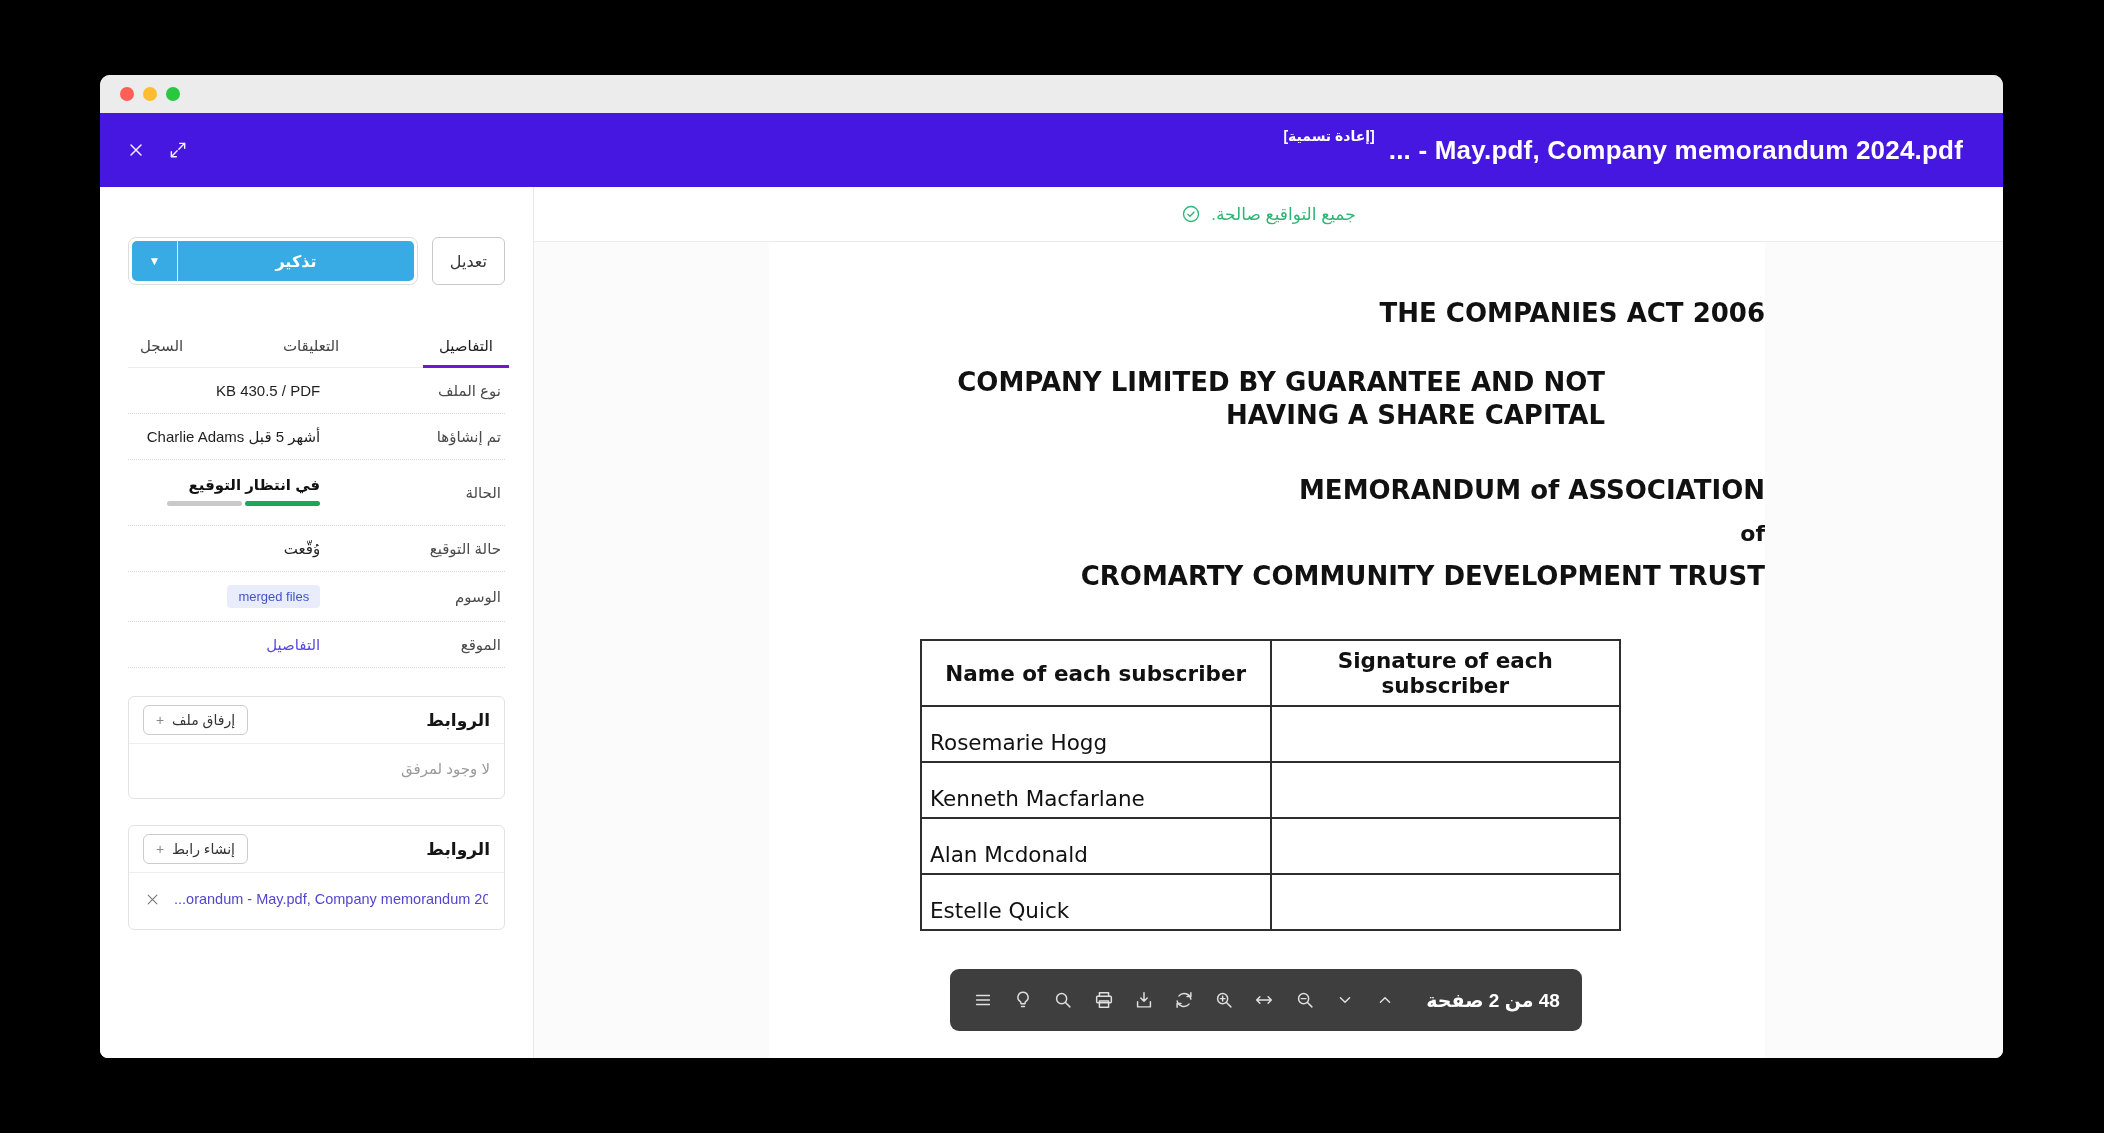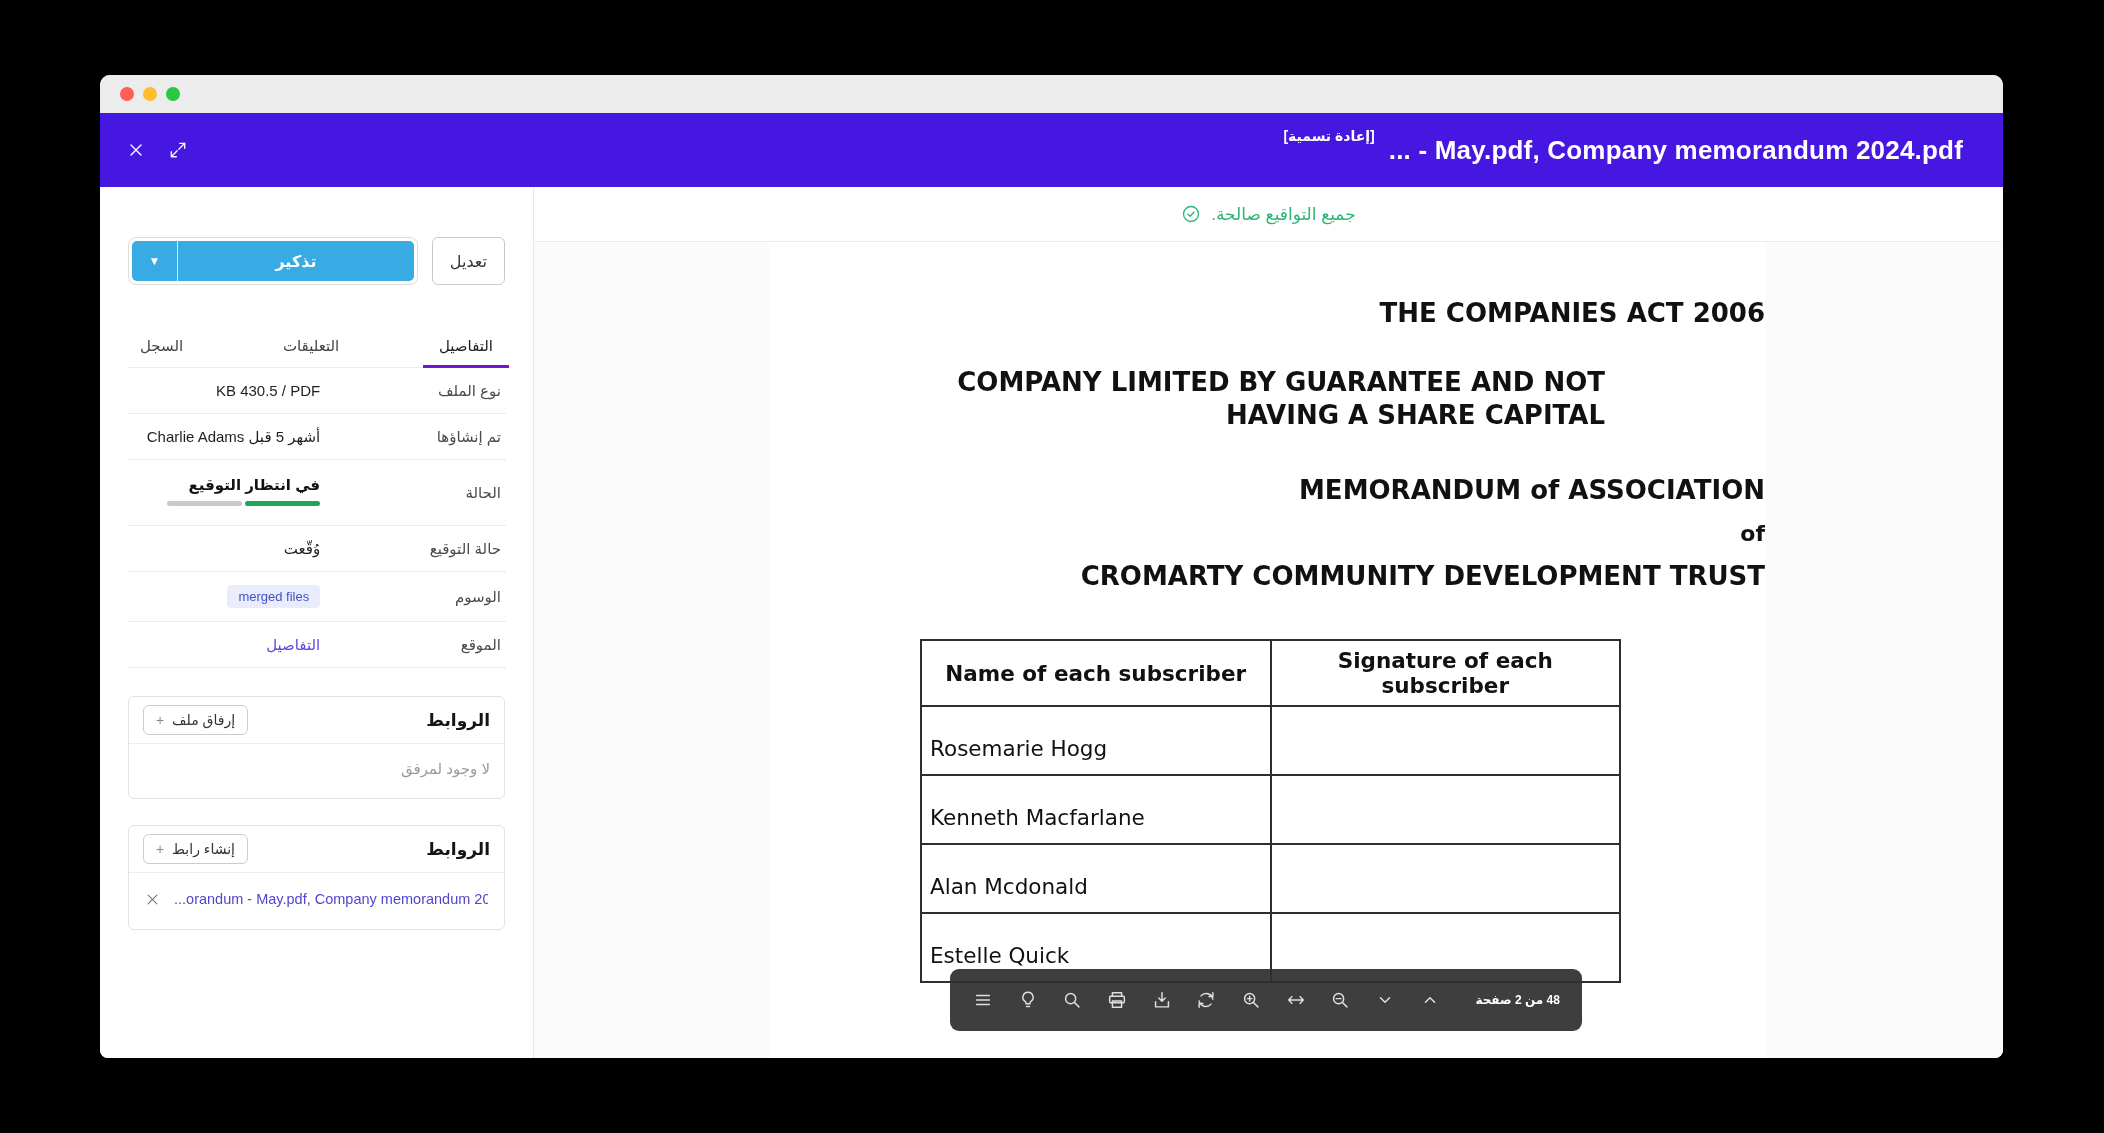--- a/index.html
+++ b/index.html
@@ -88,26 +88,26 @@
   .doc-h{font-weight:bold;text-align:right;font-size:26px;line-height:33px;}
   .h1{margin-top:55px;}
   .h2{margin-top:36px;padding:0 160px;}
   .h3{margin-top:42px;}
   .h-of{margin-top:10px;font-size:22px;}
   .h5{margin-top:10px;}
   .doc-par{margin:42px 148px 0 153px;font-size:21.5px;line-height:25.5px;text-align:justify;}
   .doc-table{margin:46px 80px 0 151px;border-collapse:collapse;width:701px;table-layout:fixed;}
   .doc-table th,.doc-table td{border:2px solid #2e2e2e;}
   .doc-table th{font-size:21.5px;font-weight:bold;text-align:center;padding:7px 4px;}
-  .doc-table td{height:69px;font-size:21.5px;vertical-align:bottom;padding:10px 8px 13px 8px;}
+  .doc-table td{height:56px;font-size:21.5px;vertical-align:bottom;padding:10px 8px 6px 8px;}
 
   .pdf-toolbar{position:absolute;left:416px;top:727px;width:632px;height:62px;border-radius:9px;
     background:rgba(47,47,47,.93);display:flex;align-items:center;padding:0 22px;justify-content:space-between;}
   .tb-icon{width:22px;height:22px;cursor:pointer;flex:0 0 auto;opacity:.92;}
-  .page-indicator{color:#fff;font-weight:bold;font-size:12px;white-space:nowrap;direction:ltr;margin-left:12px;}
+  .page-indicator{color:#fff;font-weight:bold;font-size:19px;white-space:nowrap;direction:ltr;margin-left:12px;}
 
   svg.stroke{fill:none;stroke:#fff;stroke-width:1.7;stroke-linecap:round;stroke-linejoin:round;}
   svg.stroke-dark{fill:none;stroke:#777;stroke-width:1.7;stroke-linecap:round;}
   svg.stroke-green{fill:none;stroke:var(--green_text);stroke-width:1.6;stroke-linecap:round;stroke-linejoin:round;}
   svg.tbico{fill:none;stroke:#ededed;stroke-width:1.6;stroke-linecap:round;stroke-linejoin:round;}
 </style>
 </head>
 <body>
 
 <div class="app-window">

